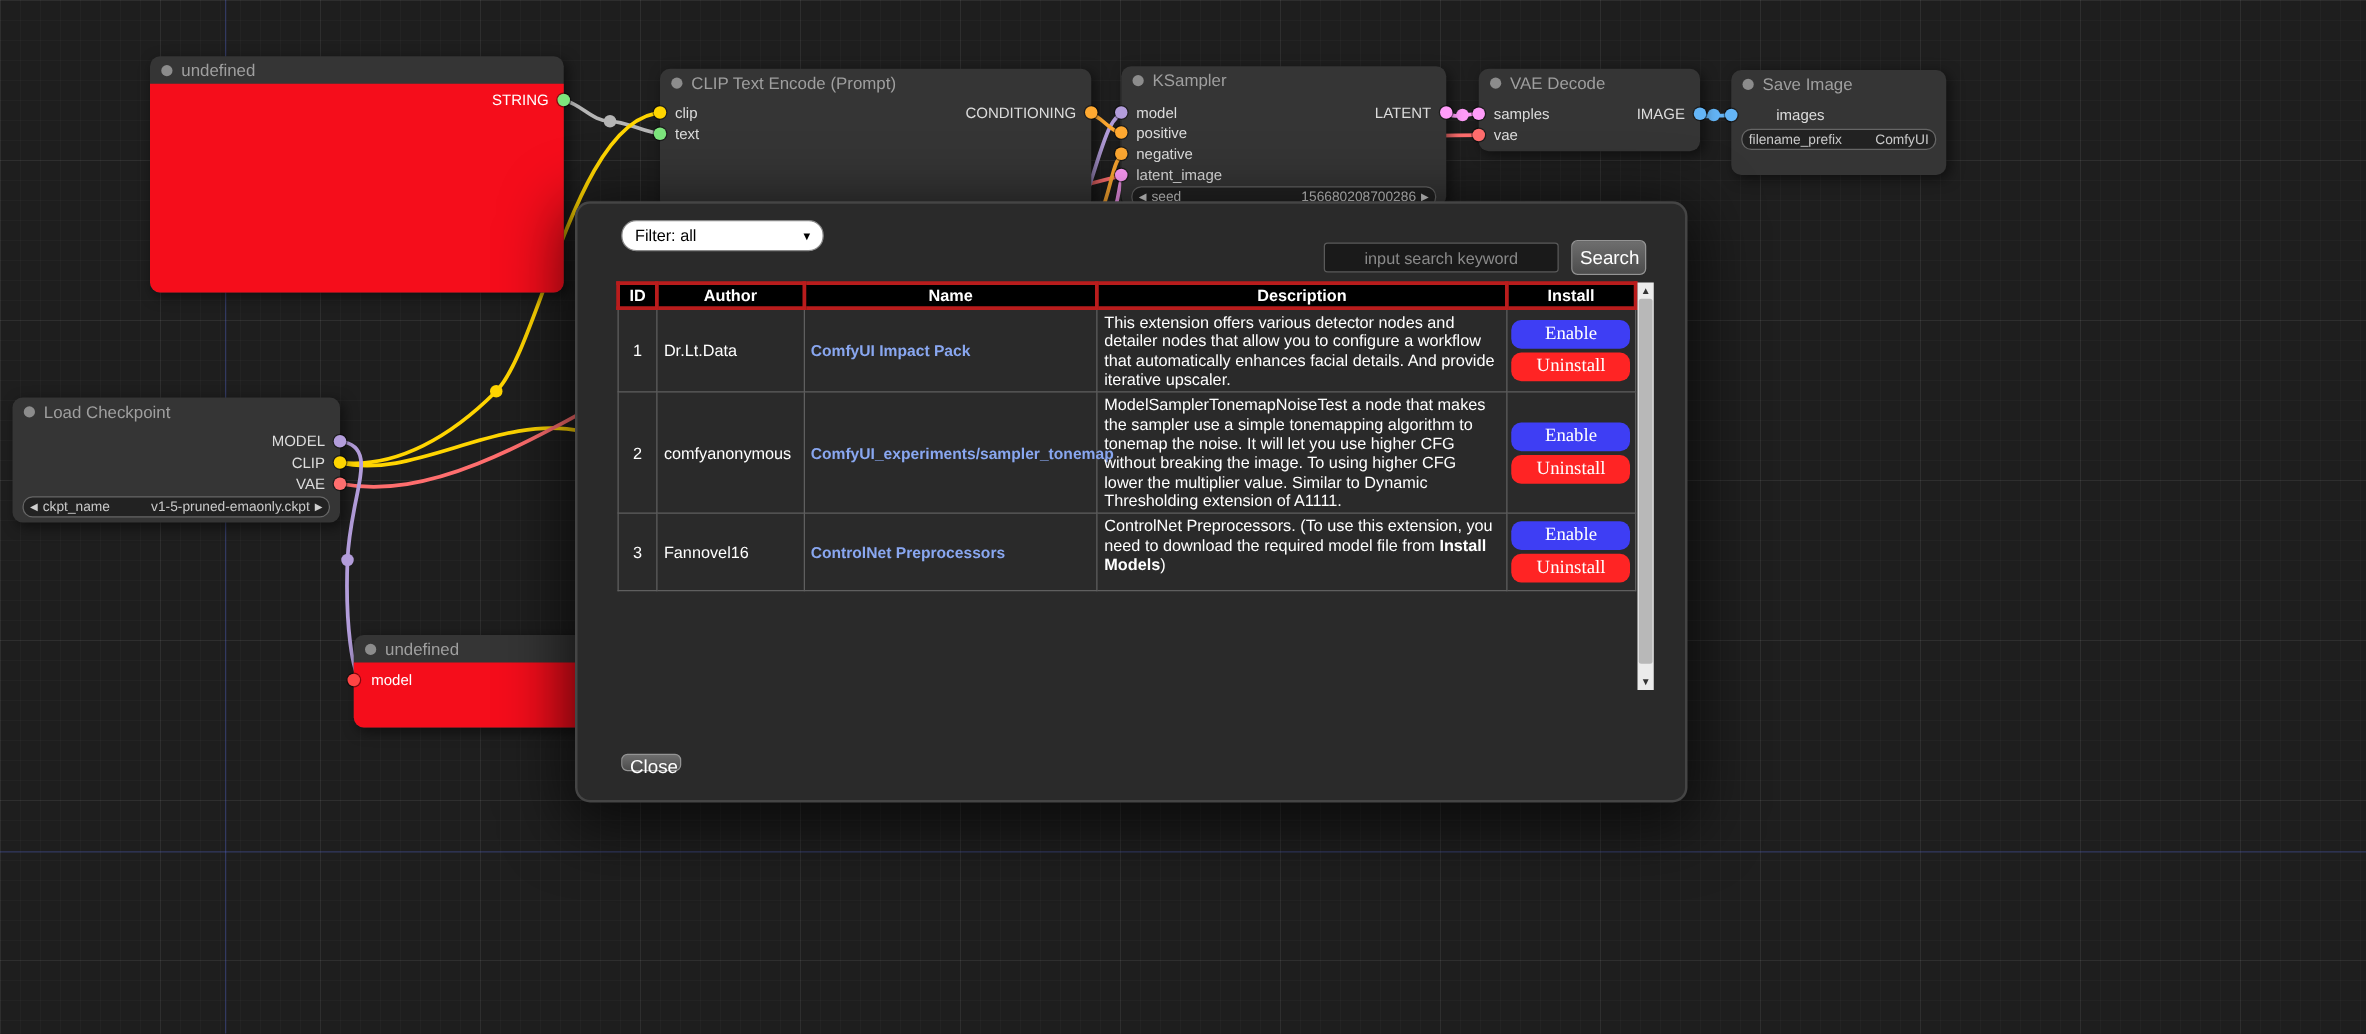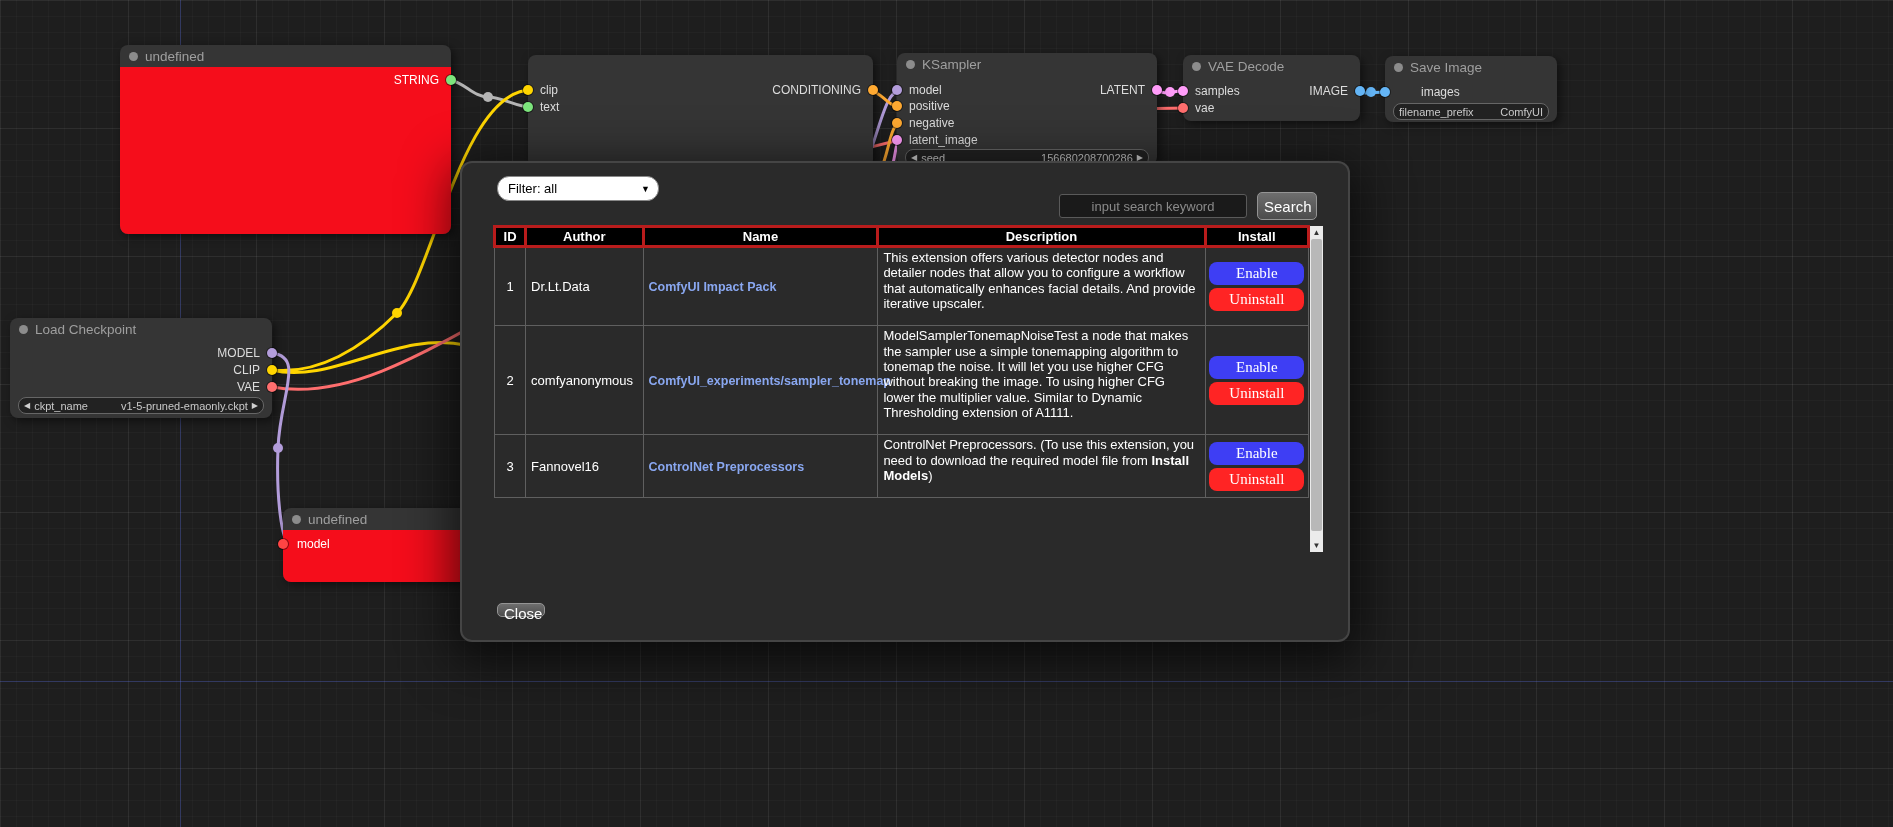--- a/index.html
+++ b/index.html
@@ -58,21 +58,21 @@
   .gray-btn{background:linear-gradient(#6e6e6e,#4c4c4c);border:1px solid #949494;
           border-radius:5px;color:#fff;font-size:15px;font-family:"Liberation Sans",sans-serif;
           cursor:pointer;}
   .search-btn{position:absolute;left:795px;top:29px;width:60px;height:28px;}
   .close-btn{position:absolute;left:35px;top:440px;width:48px;height:14px;font-size:15px;}
 
   .ext-table{position:absolute;left:31px;top:62px;width:817px;border-collapse:collapse;
           table-layout:fixed;color:#fff;}
   .ext-table th{background:#000;color:#fff;font-size:13px;font-weight:bold;
           border:3px solid #b91c1c;padding:1px 3px;height:15px;}
-  .ext-table td{border:1px solid #5f5f5f;font-size:13px;padding:14px 5px;vertical-align:middle;}
+  .ext-table td{border:1px solid #5f5f5f;font-size:13px;padding:2px 5px;vertical-align:middle;}
   .col-id{width:31px;} .col-author{width:117px;} .col-name{width:234px;}
   .col-desc{width:326px;} .col-install{width:103px;}
   td.id-cell{text-align:center;}
   td.name-cell a{color:var(--link-color);font-weight:bold;font-size:12.5px;
           text-decoration:none;white-space:nowrap;}
   td.desc-cell{font-size:13px;line-height:1.18;vertical-align:top;padding-top:2px;}
   td.install-cell{text-align:center;padding:3px 2px;}
   .pill-btn{display:block;width:95px;height:23px;margin:3px auto;border:none;border-radius:8px;
           color:#fff;font-size:15px;font-family:Liberation Serif, serif;cursor:pointer;line-height:21px;}
   .enable-btn{background:var(--enable-button);}
@@ -114,20 +114,24 @@
   <div class="node-header">
     <span class="hdot"></span>
     <span class="node-title">undefined</span>
   </div>
   <div class="red-body"></div>
   <div class="slot-label out" style="top:28px;right:12px;color:#fff;">STRING</div>
   <span class="dot out" style="top:30px;background:var(--slot-string);"></span>
 </div>
 
 <div class="node" style="left:528px;top:55px;width:345px;height:113px;">
+  <div class="node-header">
+    <span class="hdot"></span>
+    <span class="node-title">CLIP Text Encode (Prompt)</span>
+  </div>
   <div class="slot-label" style="top:28px;left:12px;">clip</div>
   <span class="dot in" style="top:30px;background:var(--slot-clip);"></span>
   <div class="slot-label" style="top:45px;left:12px;">text</div>
   <span class="dot in" style="top:47px;background:var(--slot-string);"></span>
   <div class="slot-label out" style="top:28px;right:12px;">CONDITIONING</div>
   <span class="dot out" style="top:30px;background:var(--slot-conditioning);"></span>
 </div>
 
 <div class="node" style="left:897px;top:53px;width:260px;height:112px;">
   <div class="node-header">
@@ -159,21 +163,21 @@
     <span class="node-title">VAE Decode</span>
   </div>
   <div class="slot-label" style="top:29px;left:12px;">samples</div>
   <span class="dot in" style="top:31px;background:var(--slot-latent);"></span>
   <div class="slot-label" style="top:46px;left:12px;">vae</div>
   <span class="dot in" style="top:48px;background:var(--slot-vae);"></span>
   <div class="slot-label out" style="top:29px;right:12px;">IMAGE</div>
   <span class="dot out" style="top:31px;background:var(--slot-image);"></span>
 </div>
 
-<div class="node" style="left:1385px;top:56px;width:172px;height:66px;">
+<div class="node" style="left:1385px;top:56px;width:172px;height:84px;">
   <div class="node-header">
     <span class="hdot"></span>
     <span class="node-title">Save Image</span>
   </div>
   <div class="slot-label" style="top:29px;left:12px;margin-left:24px;">images</div>
   <span class="dot in" style="top:31px;background:var(--slot-image);"></span>
   <div class="widget" style="top:47px;">
     <span class="wname">filename_prefix</span>
     <span class="wspacer"></span>
     <span class="wvalue">ComfyUI</span>

